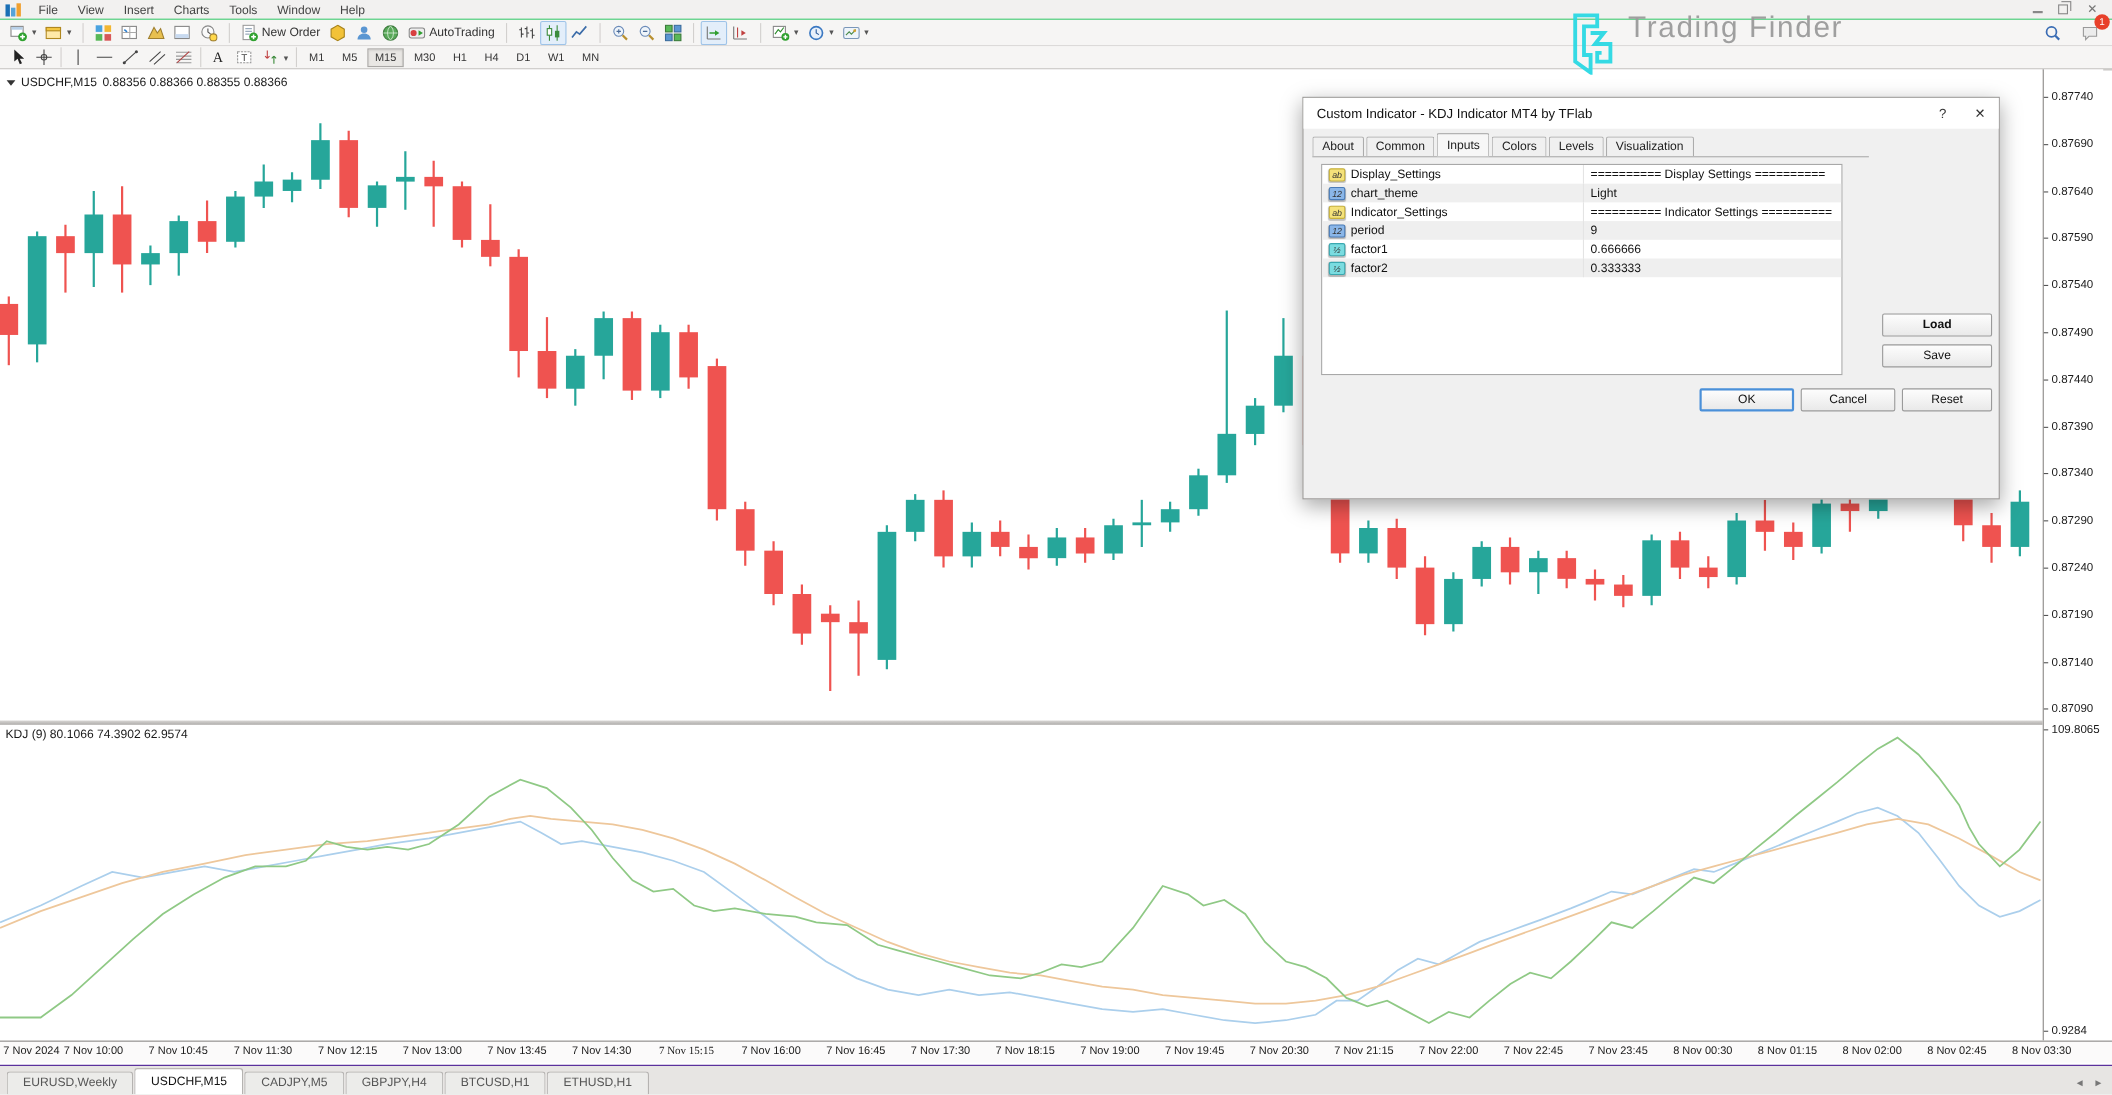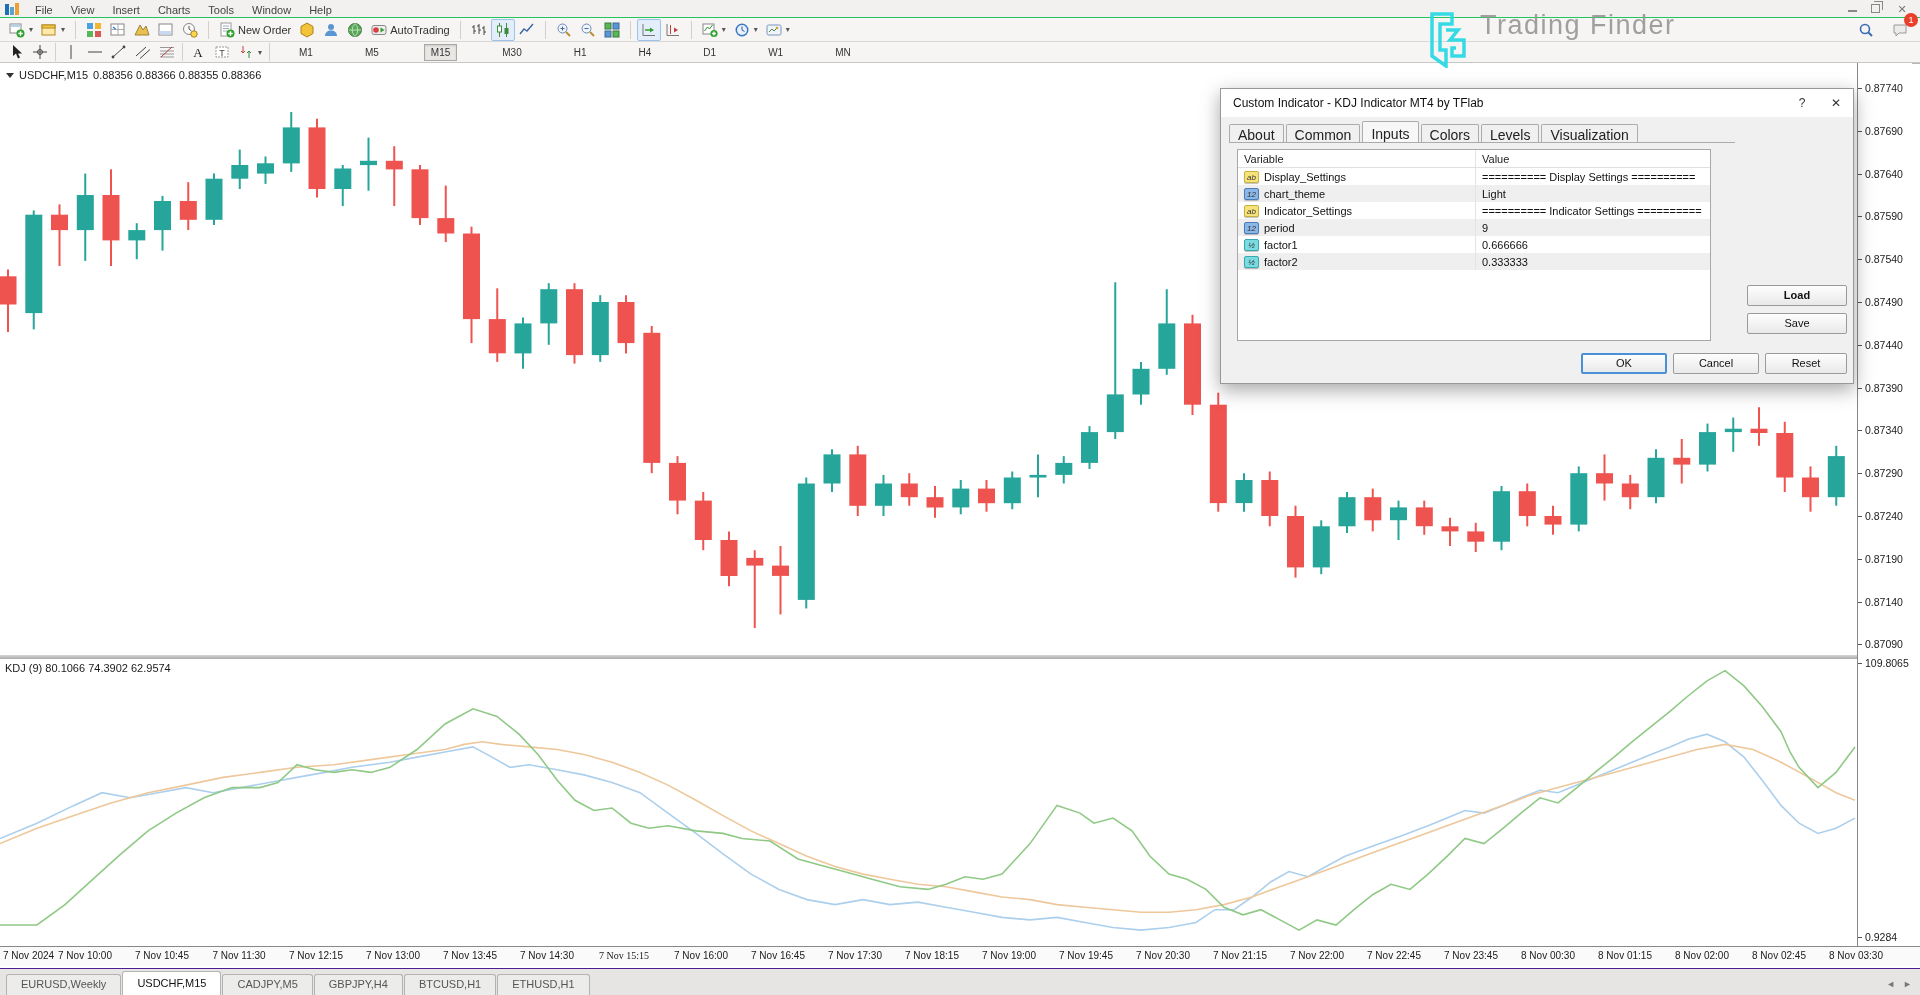--- a/index.html
+++ b/index.html
@@ -24,21 +24,21 @@
     background:#f6f5f4; border-bottom:1px solid #dad8d6; display:flex; align-items:center; padding-left:2px; }
   #toolbar2 { position:absolute; left:0; top:42px; width:1920px; height:21px;
     background:#f6f5f4; border-bottom:1px solid #c8c6c4; display:flex; align-items:center; padding-left:4px; }
   .tb-group { display:flex; align-items:center; padding:0 3px; }
   .tb-sep { width:1px; height:18px; background:#d2d0ce; margin:0 3px; }
   .tb-btn { display:flex; align-items:center; gap:3px; padding:2px 3px; border:1px solid transparent;
     border-radius:2px; cursor:default; font-size:11px; color:#333; }
   .tb-btn.active { background:#e3eefa; border-color:#9ec3e8; }
   .tb-btn svg { width:16px; height:16px; display:block; }
   .caret { font-size:8px; color:#555; margin-left:1px; }
-  .tf-btn { font-size:10px; color:#333; padding:2px 6px; border:1px solid transparent; margin:0 19px; }
+  .tf-btn { font-size:10px; color:#333; padding:2px 6px; border:1px solid transparent; margin:0 1px; }
   .tf-btn.active { background:#e9e7e4; border:1px solid #aaa8a6; box-shadow:inset 0 1px 2px rgba(0,0,0,.12); }
   #toolbar-right { margin-left:auto; display:flex; align-items:center; gap:10px; padding-right:8px; }
   #notif-badge { position:relative; }
   #notif-badge .badge { position:absolute; right:-7px; top:-7px; background:#e8402a; color:#fff;
     font-size:9px; width:14px; height:14px; border-radius:50%; text-align:center; line-height:14px; }
 
   
   #watermark { position:absolute; left:1422px; top:10px; display:flex; align-items:flex-start;
     z-index:40; pointer-events:none; opacity:.95; }
   #watermark .wm-text { font-size:27px; color:#9b9b9b; letter-spacing:1.5px; margin-left:12px; }
@@ -65,31 +65,31 @@
 
   
   #tabbar { position:absolute; left:0; top:968px; width:1920px; height:27px; background:#e7e5e3;
     border-top:1px solid #4c1d95; display:flex; align-items:flex-end; padding:0 0 0 6px; }
   .chart-tab { font-size:11px; color:#555; background:#ececea; border:1px solid #b5b3b1; border-bottom:none;
     padding:3px 14px 4px; margin-right:1px; border-radius:3px 3px 0 0; height:21px; }
   .chart-tab.active { background:#fff; color:#111; height:24px; padding-top:5px; }
   #tab-arrows { margin-left:auto; padding:0 8px 6px 0; color:#777; font-size:9px; display:flex; gap:8px; }
 
   
-  #dialog { position:absolute; left:1220px; top:88px; width:634px; height:296px; background:#f0f0f0;
+  #dialog { position:absolute; left:1184px; top:88px; width:634px; height:366px; background:#f0f0f0;
     border:1px solid #9a9896; box-shadow:0 6px 18px rgba(0,0,0,.35); z-index:100; }
   #dialog-titlebar { position:absolute; left:0; top:0; width:100%; height:28px; background:#ffffff;
     display:flex; align-items:center; }
   #dialog-title { font-size:12px; color:#111; padding-left:12px; }
   #dialog-titlebar .dlg-ctrl { position:absolute; top:0; width:30px; height:28px; text-align:center;
     line-height:28px; font-size:12px; color:#333; }
   #dlg-help { right:36px; }
   #dlg-close { right:2px; font-size:13px; }
   #dialog-tabs { position:absolute; left:8px; top:32px; height:21px; display:flex; align-items:flex-end; }
-  .dlg-tab { font-size:14px; color:#222; background:#f0f0f0; border:1px solid #acacac; border-bottom:none;
+  .dlg-tab { font-size:11px; color:#222; background:#f0f0f0; border:1px solid #acacac; border-bottom:none;
     padding:2px 8px 3px; margin-right:2px; border-radius:2px 2px 0 0; height:18px; }
   .dlg-tab.active { background:#f7f7f7; height:21px; padding-top:4px; position:relative; z-index:2; }
   #dialog-tabline { position:absolute; left:8px; top:53px; width:506px; height:1px; background:#acacac; }
   #dlg-table { position:absolute; left:16px; top:60px; width:474px; height:192px; background:#fff;
     border:1px solid #a8a8a8; overflow:hidden; }
   .dt-row { display:flex; height:17px; align-items:center; font-size:11px; color:#111; }
   .dt-row.header { height:18px; color:#222; border-bottom:1px solid #e0e0e0; }
   .dt-row.alt { background:#efefef; }
   .dt-col1 { width:238px; padding-left:6px; display:flex; align-items:center; gap:5px;
     border-right:1px solid #e4e4e4; height:100%; overflow:hidden; }
@@ -648,24 +648,20 @@
     <div id="dialog-tabs">
         <span class="dlg-tab">About</span>
         <span class="dlg-tab">Common</span>
         <span class="dlg-tab active">Inputs</span>
         <span class="dlg-tab">Colors</span>
         <span class="dlg-tab">Levels</span>
         <span class="dlg-tab">Visualization</span>
       </div>
     <div id="dialog-tabline"></div>
     <div id="dlg-table">
-        <div class="dt-row header">
-          <div class="dt-col1">Variable</div>
-          <div class="dt-col2">Value</div>
-        </div>
         <div class="dt-row">
           <div class="dt-col1">
             <span class="type-badge type-ab">ab</span>
             <span>Display_Settings</span>
           </div>
           <div class="dt-col2">========== Display Settings ==========</div>
         </div>
         <div class="dt-row alt">
           <div class="dt-col1">
             <span class="type-badge type-int">12</span>

